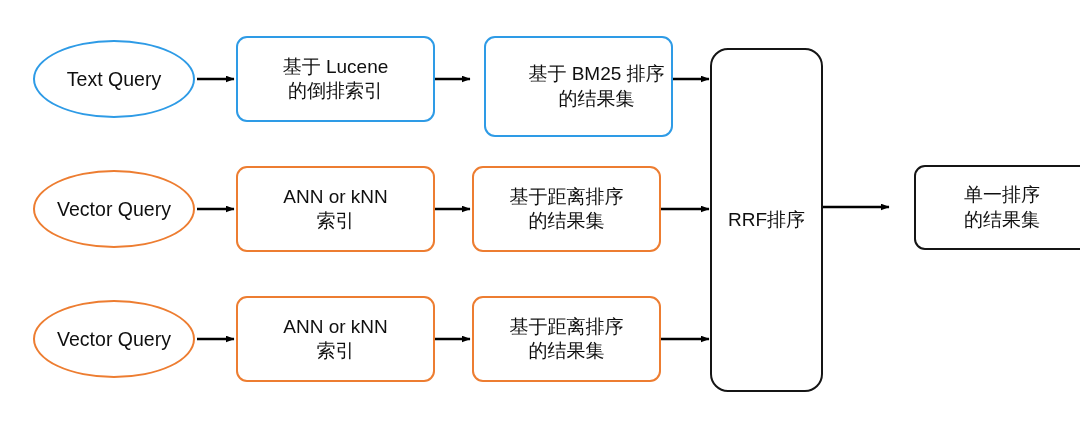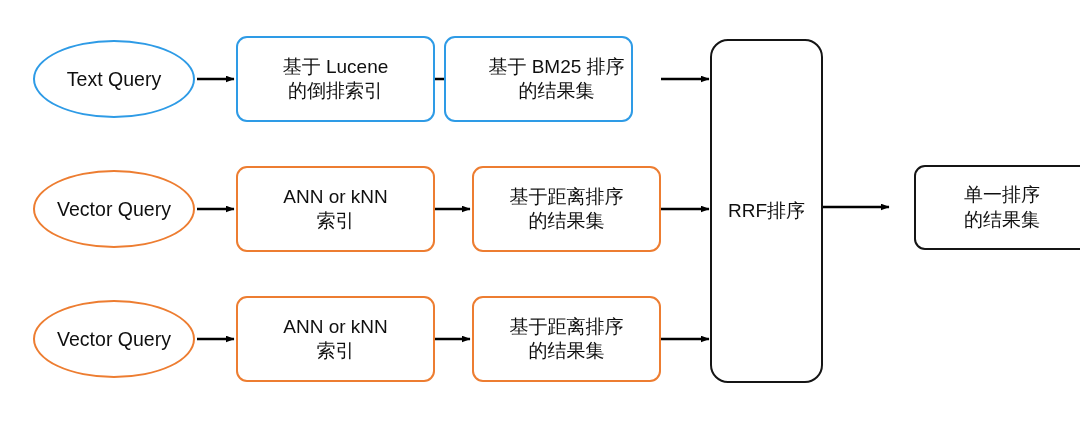--- a/index.html
+++ b/index.html
@@ -85,37 +85,37 @@
 
       <line x1="823" y1="207" x2="889" y2="207"></line>
     </g>
   </svg>
 
   <div class="node ellipse blue" style="left:33px;  top:300px; width:162px; height:78px; top:40px;">Text Query</div>
 
   <div class="node rbox blue" style="left:236px; top:36px; width:199px; height:86px;">基于 Lucene
 的倒排索引</div>
 
-  <div class="node rbox blue" style="left:444px; top:36px; width:189px; height:86px;padding-left:36px;">基于 BM25 排序
+  <div class="node rbox blue" style="left:484px; top:36px; width:189px; height:101px;padding-left:36px;">基于 BM25 排序
 的结果集</div>
 
   <div class="node ellipse orange" style="left:33px;  top:170px; width:162px; height:78px;">Vector Query</div>
 
   <div class="node rbox orange" style="left:236px; top:166px; width:199px; height:86px;">ANN or kNN
 索引</div>
 
   <div class="node rbox orange" style="left:472px; top:166px; width:189px; height:86px;">基于距离排序
 的结果集</div>
 
   <div class="node ellipse orange" style="left:33px;  top:300px; width:162px; height:78px;">Vector Query</div>
 
   <div class="node rbox orange" style="left:236px; top:296px; width:199px; height:86px;">ANN or kNN
 索引</div>
 
   <div class="node rbox orange" style="left:472px; top:296px; width:189px; height:86px;">基于距离排序
 的结果集</div>
 
-  <div class="node rbox black tall" style="left:710px; top:39px; width:113px; height:344px;">RRF排序</div>
+  <div class="node rbox black tall" style="left:710px; top:48px; width:113px; height:344px;">RRF排序</div>
 
   <div class="node rbox black" style="left:890px; top:165px; width:176px; height:85px;margin-left:24px;">单一排序
 的结果集</div>
 
 </div>
 
 </body></html>

